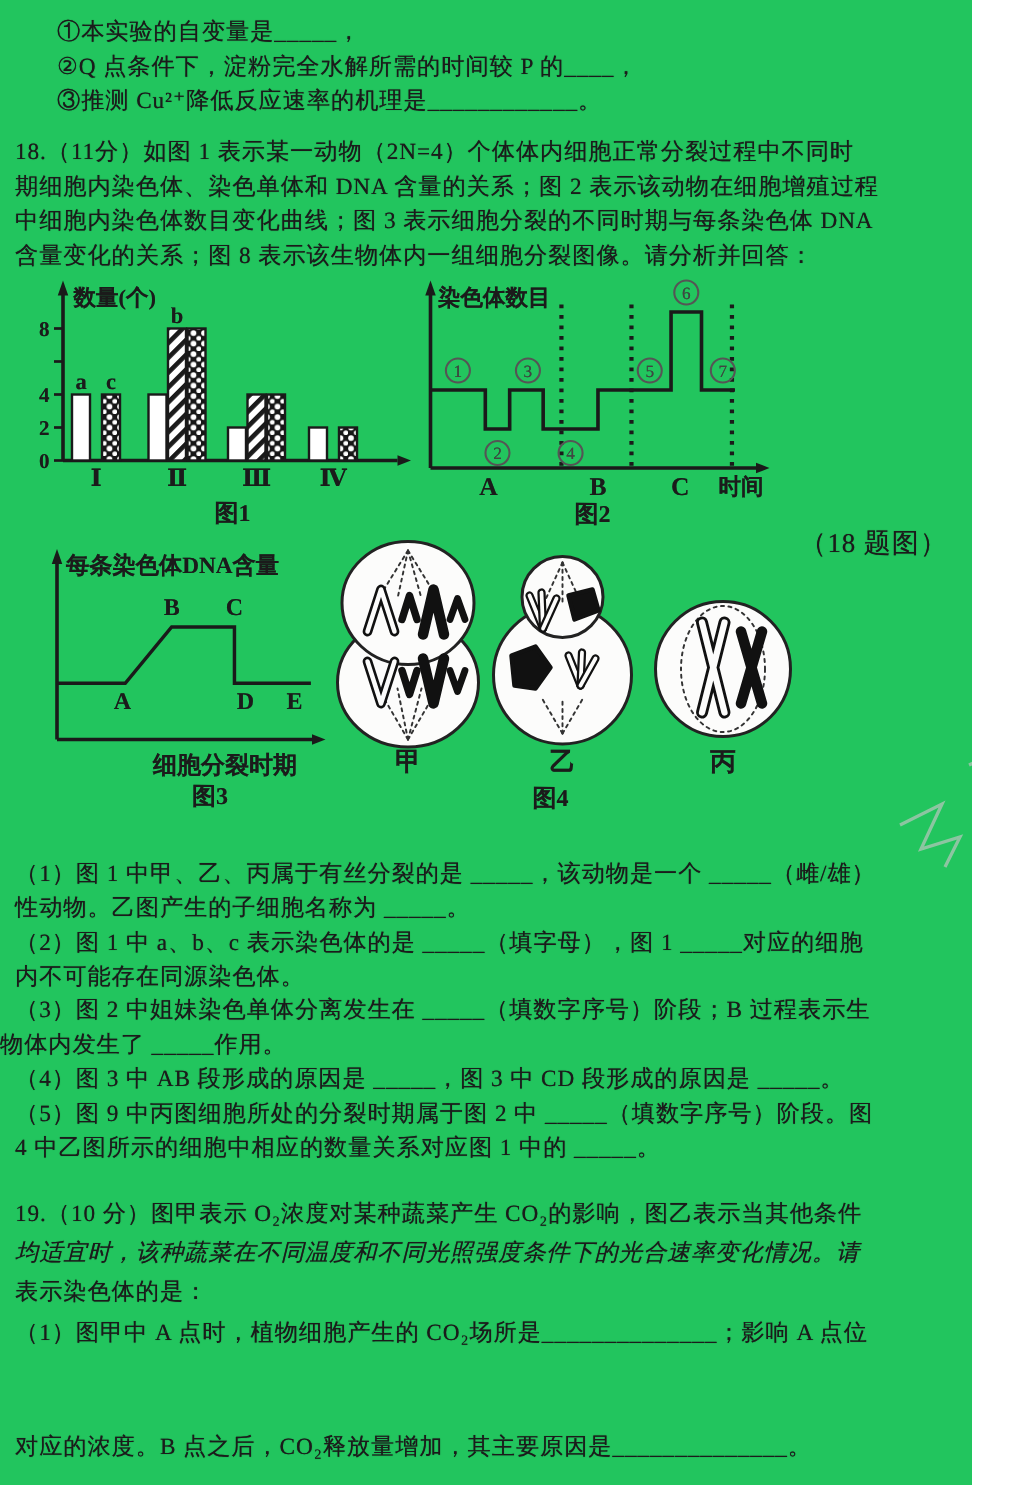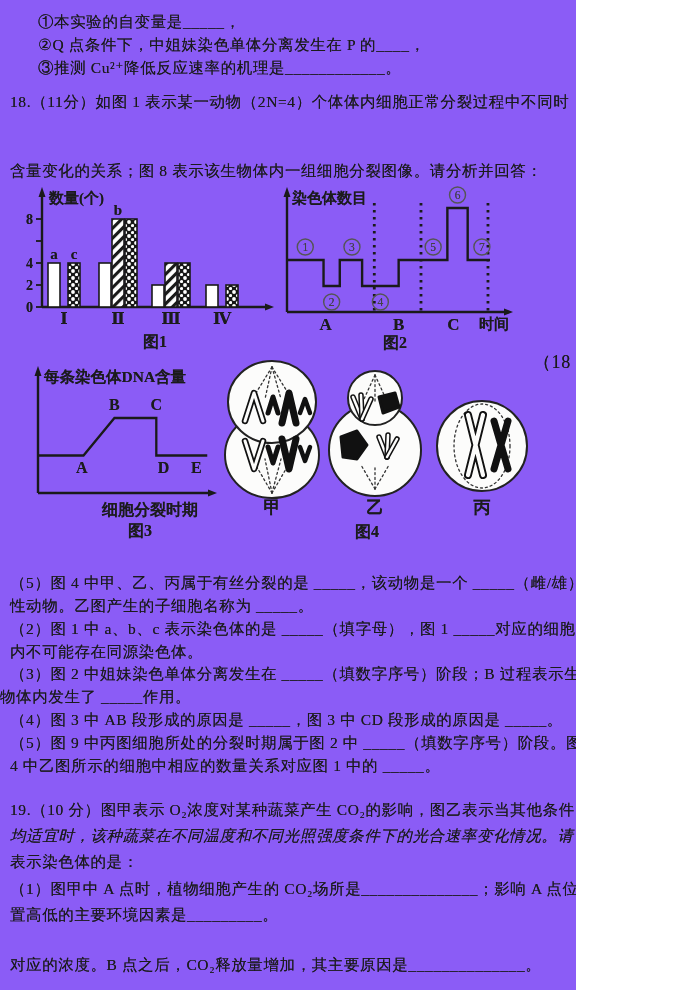--- a/index.html
+++ b/index.html
@@ -1,18 +1,18 @@
 <!DOCTYPE html>
 <html><head>
 <meta charset="utf-8">
 <style>
   html,body{margin:0;padding:0;}
   .page{
-    position:relative; width:576px; height:990px; overflow:hidden;
-    background:#8b5cf6;
+    position:relative; width:648px; height:990px; overflow:hidden;
+    background:#22c55e;
     font-family:"Liberation Serif","DejaVu Serif",serif;
     color:#1b1b1b;
   }
   .tl{
     position:absolute; white-space:nowrap;
     font-size:15.5px; letter-spacing:0.6px; line-height:20px;
     text-shadow:0 0 0.5px rgba(25,25,25,0.75);
   }
   .note{font-size:18px;}
   svg{position:absolute; overflow:visible; font-family:inherit;}
@@ -20,24 +20,26 @@
   .axlabel{font-size:15px; font-weight:bold; fill:#1b1b1b;}
   .cap{font-size:16px; font-weight:bold; fill:#1b1b1b;}
   .cellname{font-size:17px; font-weight:bold; fill:#1b1b1b;}
 </style>
 </head>
 <body>
 
 <div class="page">
 
   <div class="tl" style="left:38px; top:12px;">①本实验的自变量是_____，</div>
-  <div class="tl" style="left:38px; top:35px;">②Q 点条件下，中姐妹染色单体分离发生在 P 的____，</div>
+  <div class="tl" style="left:38px; top:35px;">②Q 点条件下，淀粉完全水解所需的时间较 P 的____，</div>
   <div class="tl" style="left:38px; top:58px;">③推测 Cu²⁺降低反应速率的机理是____________。</div>
 
   <div class="tl" style="left:10px; top:92px;">18.（11分）如图 1 表示某一动物（2N=4）个体体内细胞正常分裂过程中不同时</div>
+  <div class="tl" style="left:10px; top:115px;">期细胞内染色体、染色单体和 DNA 含量的关系；图 2 表示该动物在细胞增殖过程</div>
+  <div class="tl" style="left:10px; top:138px;">中细胞内染色体数目变化曲线；图 3 表示细胞分裂的不同时期与每条染色体 DNA</div>
   <div class="tl" style="left:10px; top:161px;">含量变化的关系；图 8 表示该生物体内一组细胞分裂图像。请分析并回答：</div>
 
   <svg id="fig1" width="270" height="170" style="left:15px; top:185px;">
     <defs>
       <pattern id="hatchP" patternUnits="userSpaceOnUse" width="7" height="7" patternTransform="rotate(45)">
         <rect width="7" height="7" fill="#ffffff"></rect>
         <rect width="3.1" height="7" fill="#1a1a1a"></rect>
       </pattern>
       <pattern id="dotP" patternUnits="userSpaceOnUse" width="7" height="7">
         <rect width="7" height="7" fill="#161616"></rect>
@@ -217,35 +219,34 @@
     <text x="130" y="182" class="cap">图4</text>
   </svg>
 
   <svg width="88" height="110" style="left:590px; top:498px;">
     <g stroke="#c6c6c6" stroke-width="2.2" fill="none" opacity="0.65">
       <path d="M56,12 L78,2 L68,28 L88,22"></path>
       <path d="M10,52 L38,38 L24,68 L50,60 L40,80"></path>
     </g>
   </svg>
 
-  <div class="tl" style="left:10px; top:573px;">（5）图 4 中甲、乙、丙属于有丝分裂的是 _____，该动物是一个 _____（雌/雄）</div>
+  <div class="tl" style="left:10px; top:573px;">（1）图 1 中甲、乙、丙属于有丝分裂的是 _____，该动物是一个 _____（雌/雄）</div>
   <div class="tl" style="left:10px; top:596px;">性动物。乙图产生的子细胞名称为 _____。</div>
   <div class="tl" style="left:10px; top:619px;">（2）图 1 中 a、b、c 表示染色体的是 _____（填字母），图 1 _____对应的细胞</div>
   <div class="tl" style="left:10px; top:642px;">内不可能存在同源染色体。</div>
   <div class="tl" style="left:10px; top:664px;">（3）图 2 中姐妹染色单体分离发生在 _____（填数字序号）阶段；B 过程表示生</div>
   <div class="tl" style="left:0; top:687px;">物体内发生了 _____作用。</div>
   <div class="tl" style="left:10px; top:710px;">（4）图 3 中 AB 段形成的原因是 _____，图 3 中 CD 段形成的原因是 _____。</div>
   <div class="tl" style="left:10px; top:733px;">（5）图 9 中丙图细胞所处的分裂时期属于图 2 中 _____（填数字序号）阶段。图</div>
   <div class="tl" style="left:10px; top:756px;">4 中乙图所示的细胞中相应的数量关系对应图 1 中的 _____。</div>
 
   <div class="tl" style="left:10px; top:800px;">19.（10 分）图甲表示 O₂浓度对某种蔬菜产生 CO₂的影响，图乙表示当其他条件</div>
   <div class="tl" style="left:10px; top:826px;font-style:italic;">均适宜时，该种蔬菜在不同温度和不同光照强度条件下的光合速率变化情况。请</div>
   <div class="tl" style="left:10px; top:852px;">表示染色体的是：</div>
   <div class="tl" style="left:10px; top:879px;">（1）图甲中 A 点时，植物细胞产生的 CO₂场所是______________；影响 A 点位</div>
-  <div class="tl" style="left:10px; top:905px;">置高低的主要环境因素是_________。</div>
   <div class="tl" style="left:10px; top:955px;">对应的浓度。B 点之后，CO₂释放量增加，其主要原因是______________。</div>
 
   <svg width="38" height="15" style="left:640px; top:975px;">
     <rect x="12" y="8" width="14" height="2.6" fill="#3a3a3a"></rect>
     <rect x="8" y="12" width="22" height="2.6" fill="#3a3a3a"></rect>
   </svg>
 
 </div>
 
 </body></html>

